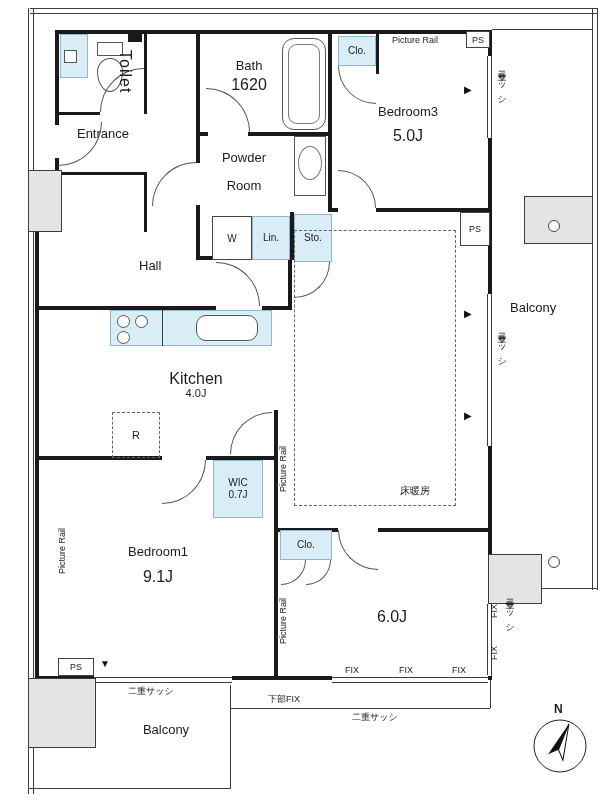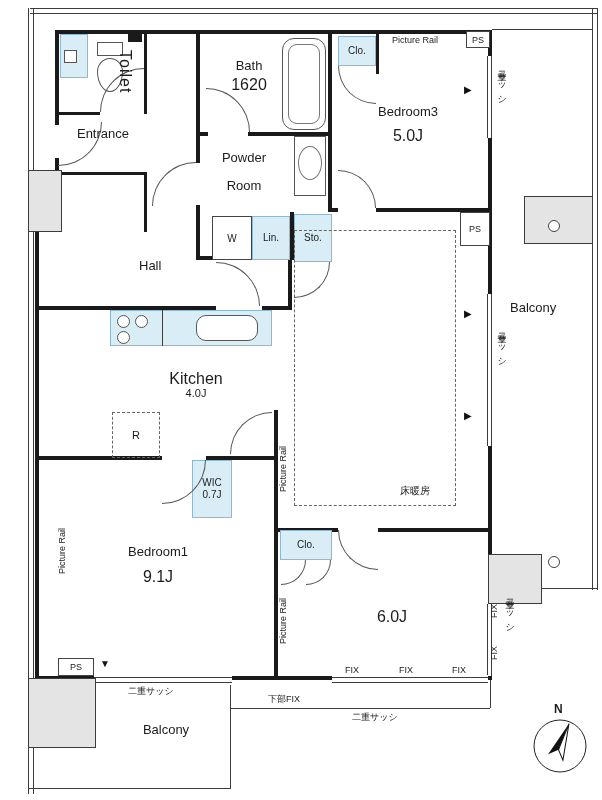--- a/index.html
+++ b/index.html
@@ -105,21 +105,21 @@
   </div>
   <div class="blue" style="left:294px;top:214px;width:38px;height:48px">
     <span>Sto.</span>
   </div>
   <div class="blue" style="left:338px;top:36px;width:38px;height:30px">
     <span>Clo.</span>
   </div>
   <div class="blue" style="left:280px;top:530px;width:52px;height:30px">
     <span>Clo.</span>
   </div>
-  <div class="blue" style="left:192px;top:460px;width:40px;height:58px">
+  <div class="blue" style="left:213px;top:460px;width:50px;height:58px">
     <span>WIC</span>
     <span>0.7J</span>
   </div>
   <div class="box" style="left:212px;top:216px;width:40px;height:44px">
     <span>W</span>
   </div>
 
   <div class="blue" style="left:60px;top:34px;width:28px;height:44px"></div>
   <div class="fx" style="left:64px;top:50px;width:13px;height:13px"></div>
   <div class="w" style="left:128px;top:33px;width:14px;height:9px"></div>

